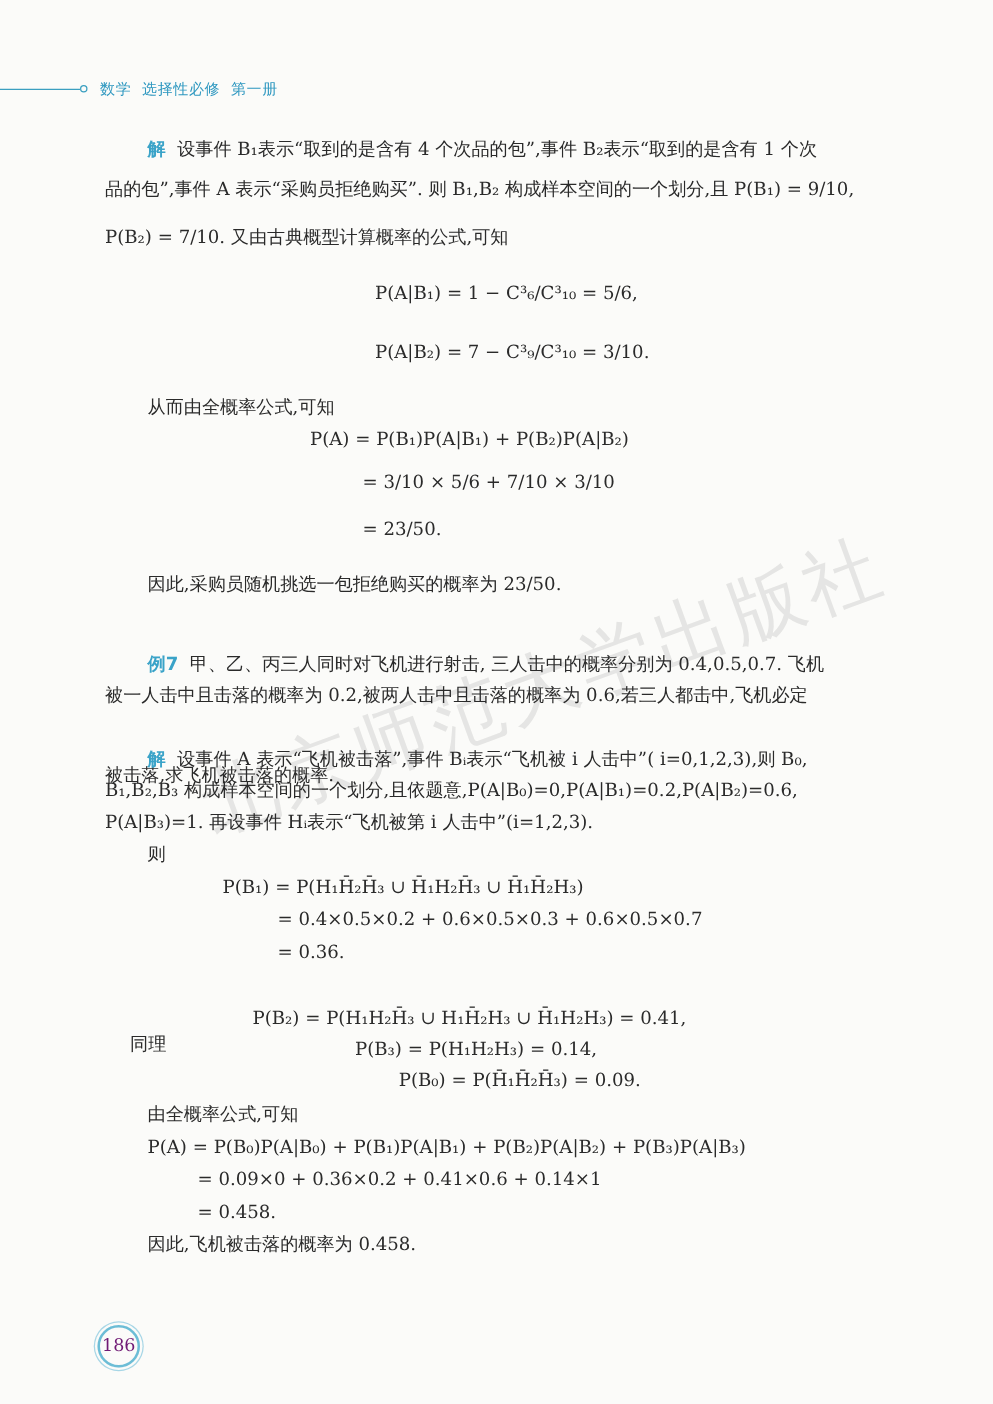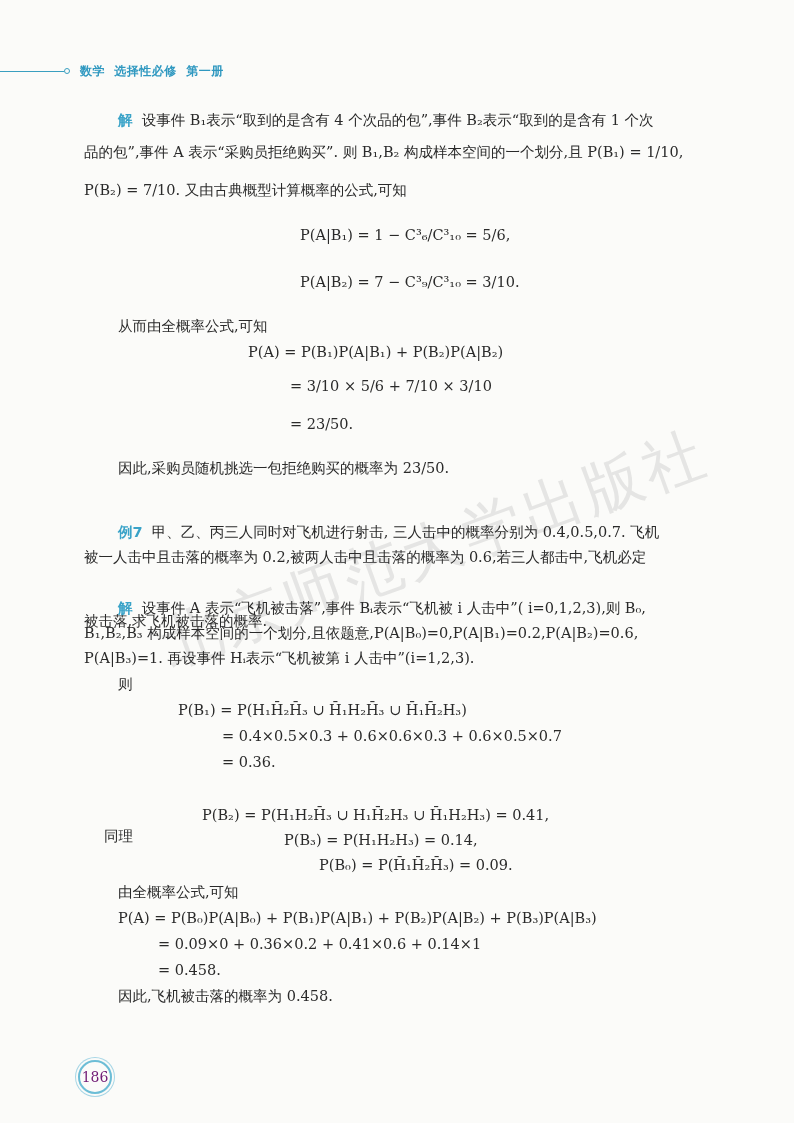--- a/index.html
+++ b/index.html
@@ -5,21 +5,21 @@
   html, body { margin: 0; padding: 0; }
   body {
     width: 794px; height: 1123px; position: relative; overflow: hidden;
     background: #fbfbf9;
     font-family: "DejaVu Serif", "Liberation Serif", serif;
     color: #2a2a2a;
   }
   .header { position: absolute; left: 0; top: 62px; height: 20px; width: 300px; }
   .header .rule { position: absolute; left: 0; top: 9px; width: 64px; height: 1px; background: #3a9fc0; }
   .header .tick { position: absolute; left: 64px; top: 6px; width: 6px; height: 6px; border: 1px solid #3a9fc0; border-radius: 50%; box-sizing: border-box; }
-  .header .title { position: absolute; left: 80px; top: 1px; font-family: "DejaVu Sans", sans-serif; font-size: 12px; font-weight: bold; color: #2f98c0; letter-spacing: 0.5px; white-space: pre; }
+  .header .title { position: absolute; left: 80px; top: 1px; font-family: "DejaVu Sans", sans-serif; font-size: 12px; font-weight: normal; color: #2f98c0; letter-spacing: 0.5px; white-space: pre; }
 
   .line { position: absolute; font-size: 14.5px; line-height: 20px; white-space: nowrap; }
   .blue { color: #3aa3c8; font-weight: bold; font-family: "DejaVu Sans", sans-serif; }
 
   .watermark {
     position: absolute; left: 150px; top: 610px;
     font-family: "DejaVu Serif", serif; font-size: 60px; color: rgba(120,120,120,0.16);
     transform: rotate(-20deg); transform-origin: left top; white-space: nowrap; letter-spacing: 4px;
     pointer-events: none;
   }
@@ -38,21 +38,21 @@
   <div class="rule"></div>
   <div class="tick"></div>
   <div class="title">数学  选择性必修  第一册</div>
 </div>
 
 <div class="watermark">北京师范大学出版社</div>
 
 <div class="line" style="left:118px; top:110px;text-align:right;">
   <span class="blue">解</span>&nbsp;&nbsp;<span>设事件 B₁表示“取到的是含有 4 个次品的包”,事件 B₂表示“取到的是含有 1 个次</span>
 </div>
-<div class="line" style="left:84px; top:142px;">品的包”,事件 A 表示“采购员拒绝购买”. 则 B₁,B₂ 构成样本空间的一个划分,且 P(B₁) = 1/10,</div>
+<div class="line" style="left:84px; top:142px;">品的包”,事件 A 表示“采购员拒绝购买”. 则 B₁,B₂ 构成样本空间的一个划分,且 P(B₁) = 9/10,</div>
 <div class="line" style="left:84px; top:180px;">P(B₂) = 7/10. 又由古典概型计算概率的公式,可知</div>
 <div class="line" style="left:300px; top:225px;">P(A|B₁) = 1 − C³₆/C³₁₀ = 5/6,</div>
 <div class="line" style="left:300px; top:272px;">P(A|B₂) = 7 − C³₉/C³₁₀ = 3/10.</div>
 <div class="line" style="left:118px; top:316px;">从而由全概率公式,可知</div>
 <div class="line" style="left:248px; top:342px;">P(A) = P(B₁)P(A|B₁) + P(B₂)P(A|B₂)</div>
 <div class="line" style="left:290px; top:376px;">= 3/10 × 5/6 + 7/10 × 3/10</div>
 <div class="line" style="left:290px; top:414px;">= 23/50.</div>
 <div class="line" style="left:118px; top:458px;">因此,采购员随机挑选一包拒绝购买的概率为 23/50.</div>
 
 <div class="line" style="left:118px; top:522px;">
@@ -61,21 +61,21 @@
 <div class="line" style="left:84px; top:547px;">被一人击中且击落的概率为 0.2,被两人击中且击落的概率为 0.6,若三人都击中,飞机必定</div>
 <div class="line" style="left:84px; top:572px;margin-top:39px;">被击落,求飞机被击落的概率.</div>
 
 <div class="line" style="left:118px; top:598px;">
   <span class="blue">解</span>&nbsp;&nbsp;<span>设事件 A 表示“飞机被击落”,事件 Bᵢ表示“飞机被 i 人击中”( i=0,1,2,3),则 B₀,</span>
 </div>
 <div class="line" style="left:84px; top:623px;">B₁,B₂,B₃ 构成样本空间的一个划分,且依题意,P(A|B₀)=0,P(A|B₁)=0.2,P(A|B₂)=0.6,</div>
 <div class="line" style="left:84px; top:648px;">P(A|B₃)=1. 再设事件 Hᵢ表示“飞机被第 i 人击中”(i=1,2,3).</div>
 <div class="line" style="left:118px; top:674px;">则</div>
 <div class="line" style="left:178px; top:700px;">P(B₁) = P(H₁H̄₂H̄₃ ∪ H̄₁H₂H̄₃ ∪ H̄₁H̄₂H₃)</div>
-<div class="line" style="left:222px; top:726px;">= 0.4×0.5×0.3 + 0.6×0.6×0.3 + 0.6×0.5×0.7</div>
+<div class="line" style="left:222px; top:726px;">= 0.4×0.5×0.2 + 0.6×0.5×0.3 + 0.6×0.5×0.7</div>
 <div class="line" style="left:222px; top:752px;">= 0.36.</div>
 <div class="line" style="left:104px; top:778px;margin-top:48px;">同理</div>
 <div class="line" style="left:202px; top:805px;">P(B₂) = P(H₁H₂H̄₃ ∪ H₁H̄₂H₃ ∪ H̄₁H₂H₃) = 0.41,</div>
 <div class="line" style="left:284px; top:830px;">P(B₃) = P(H₁H₂H₃) = 0.14,</div>
 <div class="line" style="left:284px; top:855px;margin-left:35px;">P(B₀) = P(H̄₁H̄₂H̄₃) = 0.09.</div>
 <div class="line" style="left:118px; top:882px;">由全概率公式,可知</div>
 <div class="line" style="left:118px; top:908px;">P(A) = P(B₀)P(A|B₀) + P(B₁)P(A|B₁) + P(B₂)P(A|B₂) + P(B₃)P(A|B₃)</div>
 <div class="line" style="left:158px; top:934px;">= 0.09×0 + 0.36×0.2 + 0.41×0.6 + 0.14×1</div>
 <div class="line" style="left:158px; top:960px;">= 0.458.</div>
 <div class="line" style="left:118px; top:986px;">因此,飞机被击落的概率为 0.458.</div>

